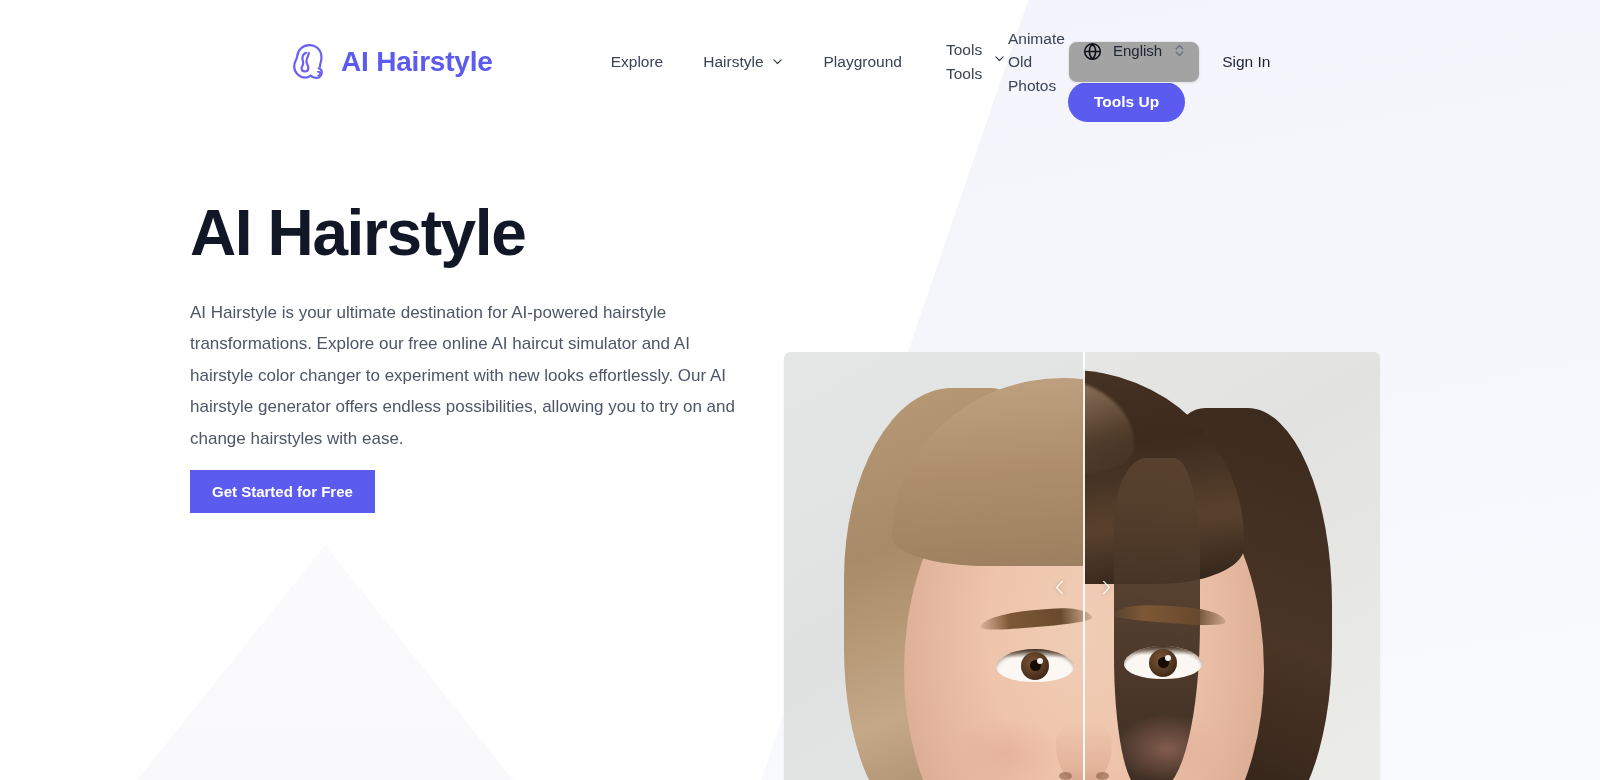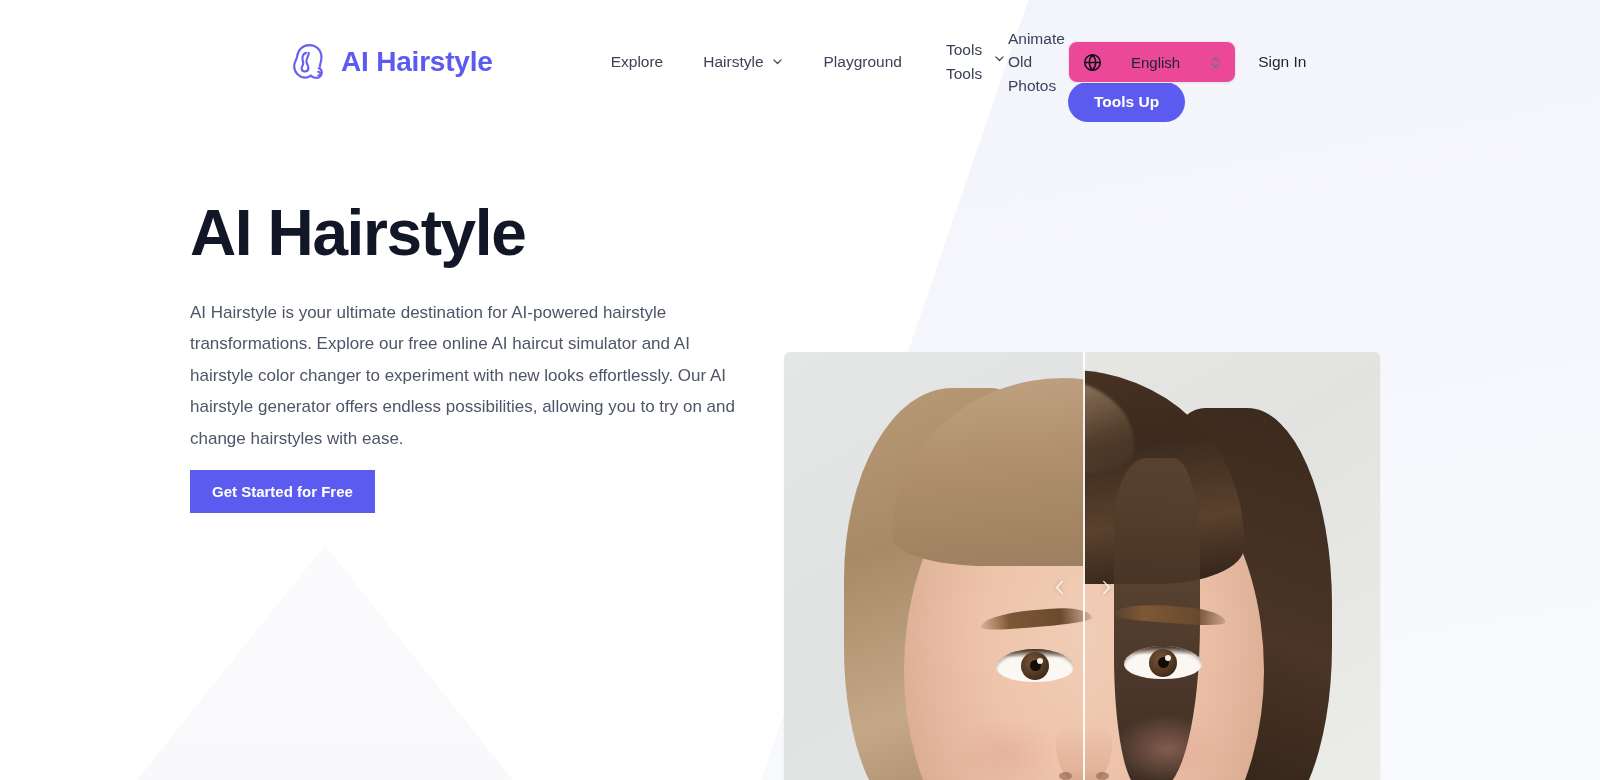--- a/index.html
+++ b/index.html
@@ -128,25 +128,24 @@
   
   .header-actions {
     display: flex;
     align-items: center;
     margin-left: 22px;
     position: relative;
   }
 
   .lang-select {
     display: flex;
-    align-items: center;
-    gap: 29px;
+    gap: 11px;
     height: 42px;
     padding: 0 13px 0 14px;
-    background: #ec4899;
+    background: #a3a3a3;
     border: 1px solid #e7e8ee;
     border-radius: 9px;
     box-shadow: 0 1px 2px rgba(20, 22, 40, 0.045);
     cursor: pointer;
     position: relative;
     z-index: 3;
   }
 
   .globe-icon { width: 19px; height: 19px; display: block; color: #0d1018; }
 

